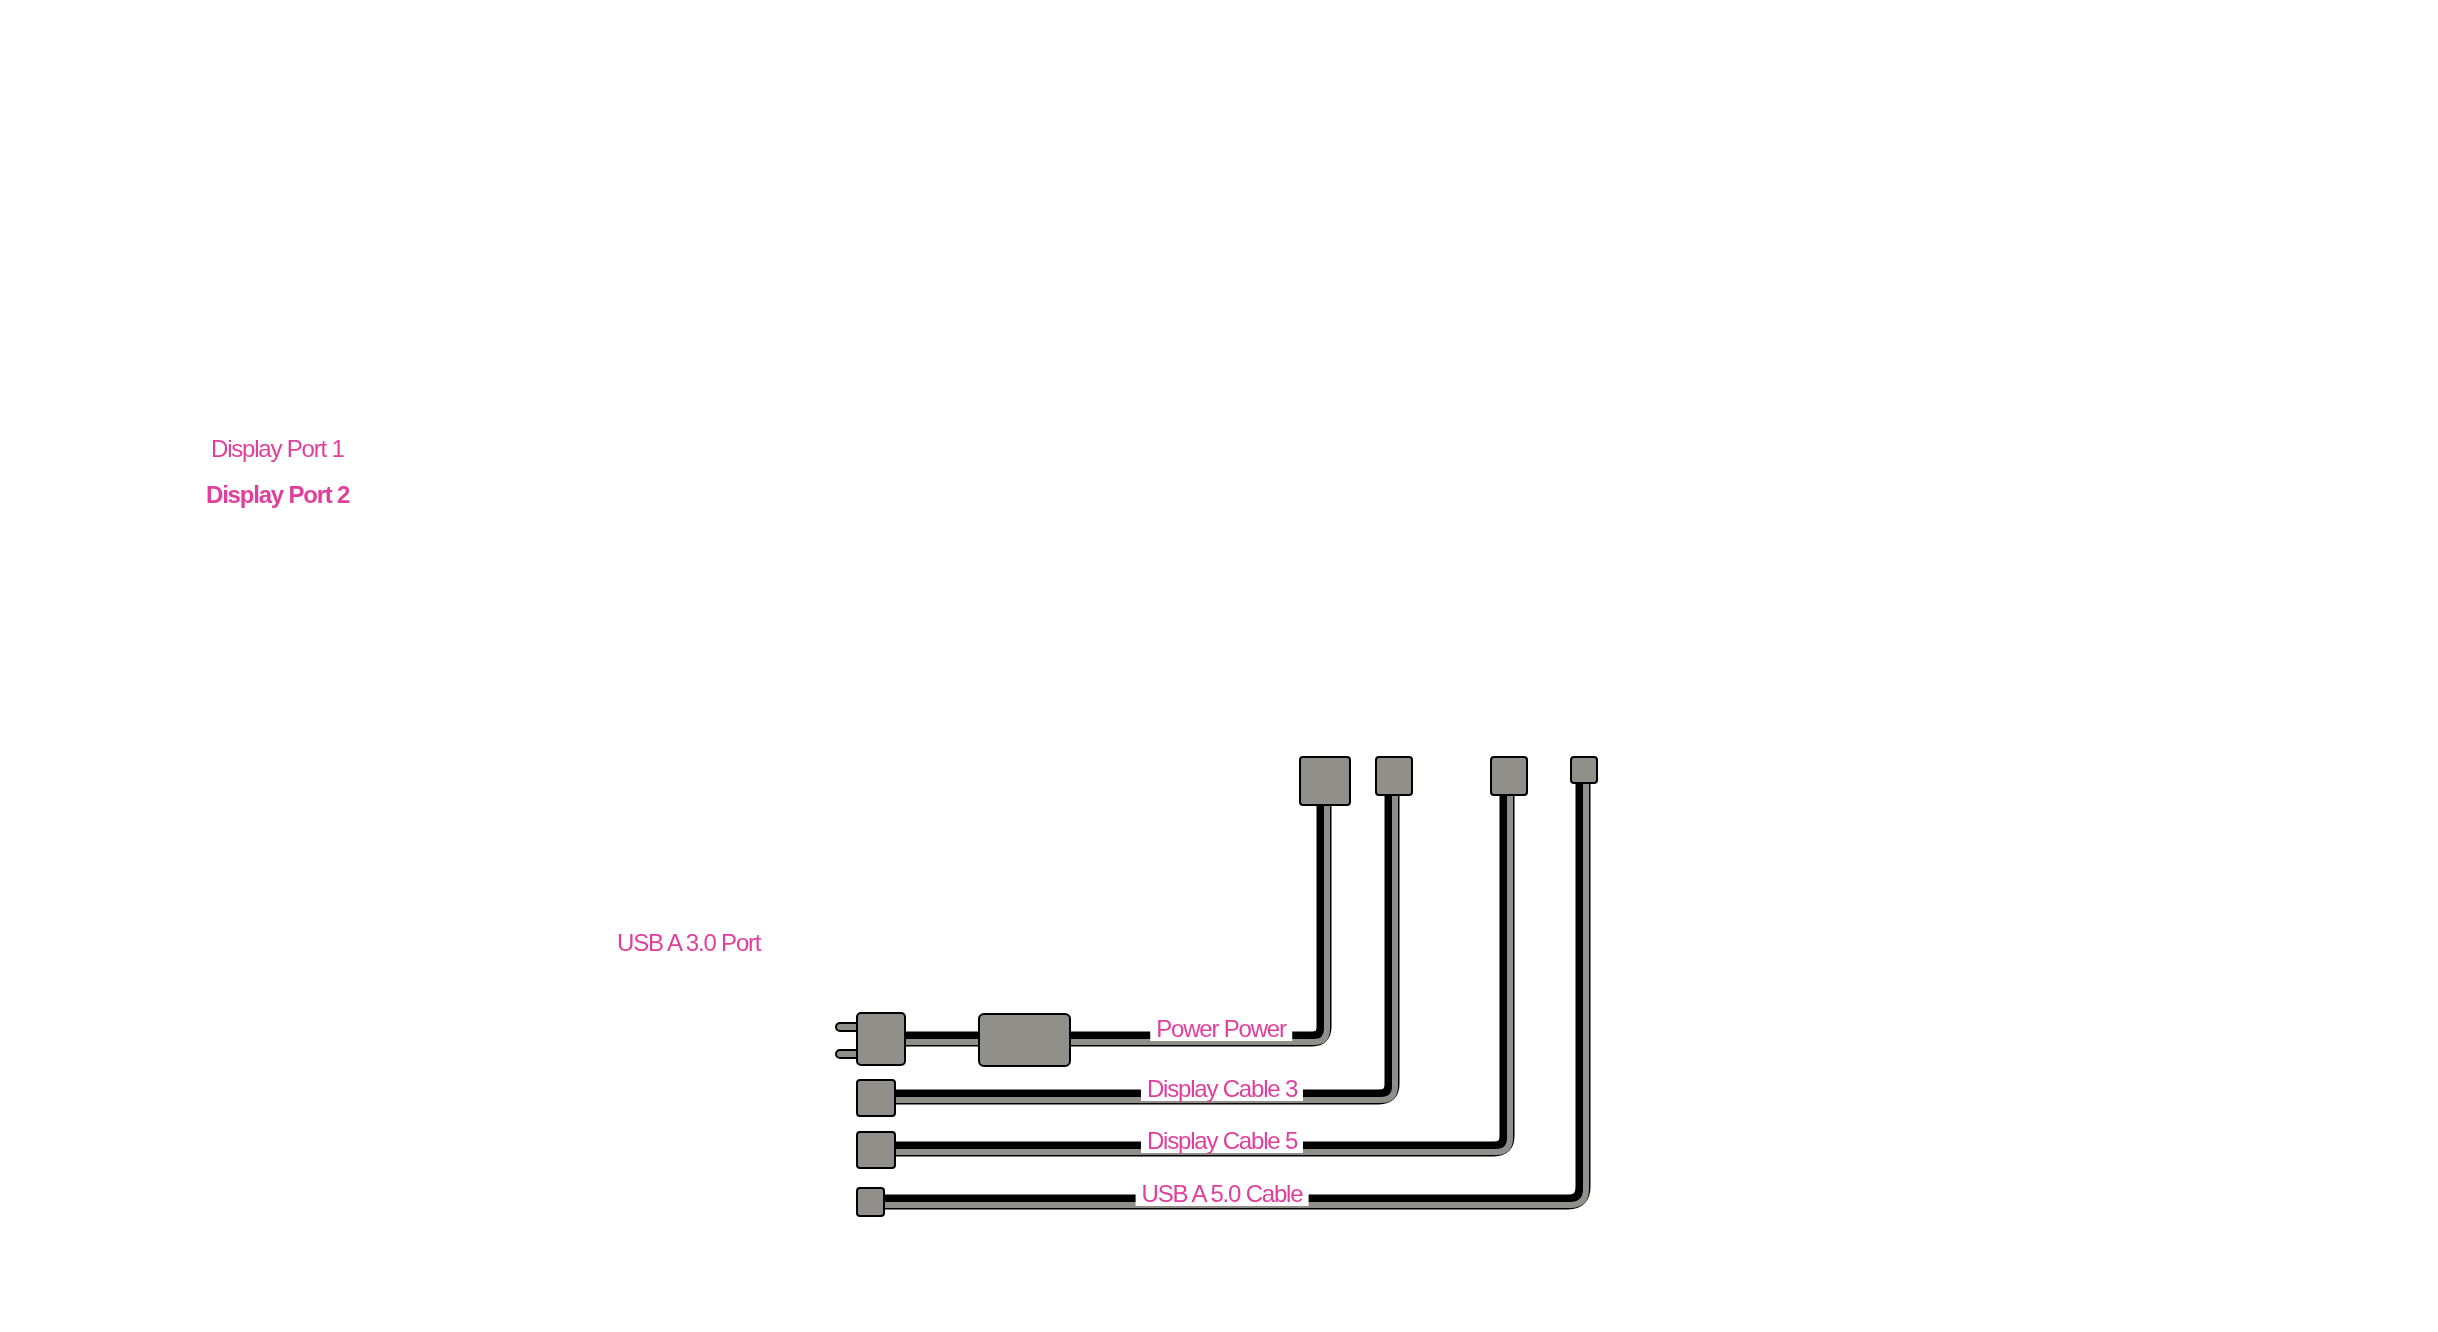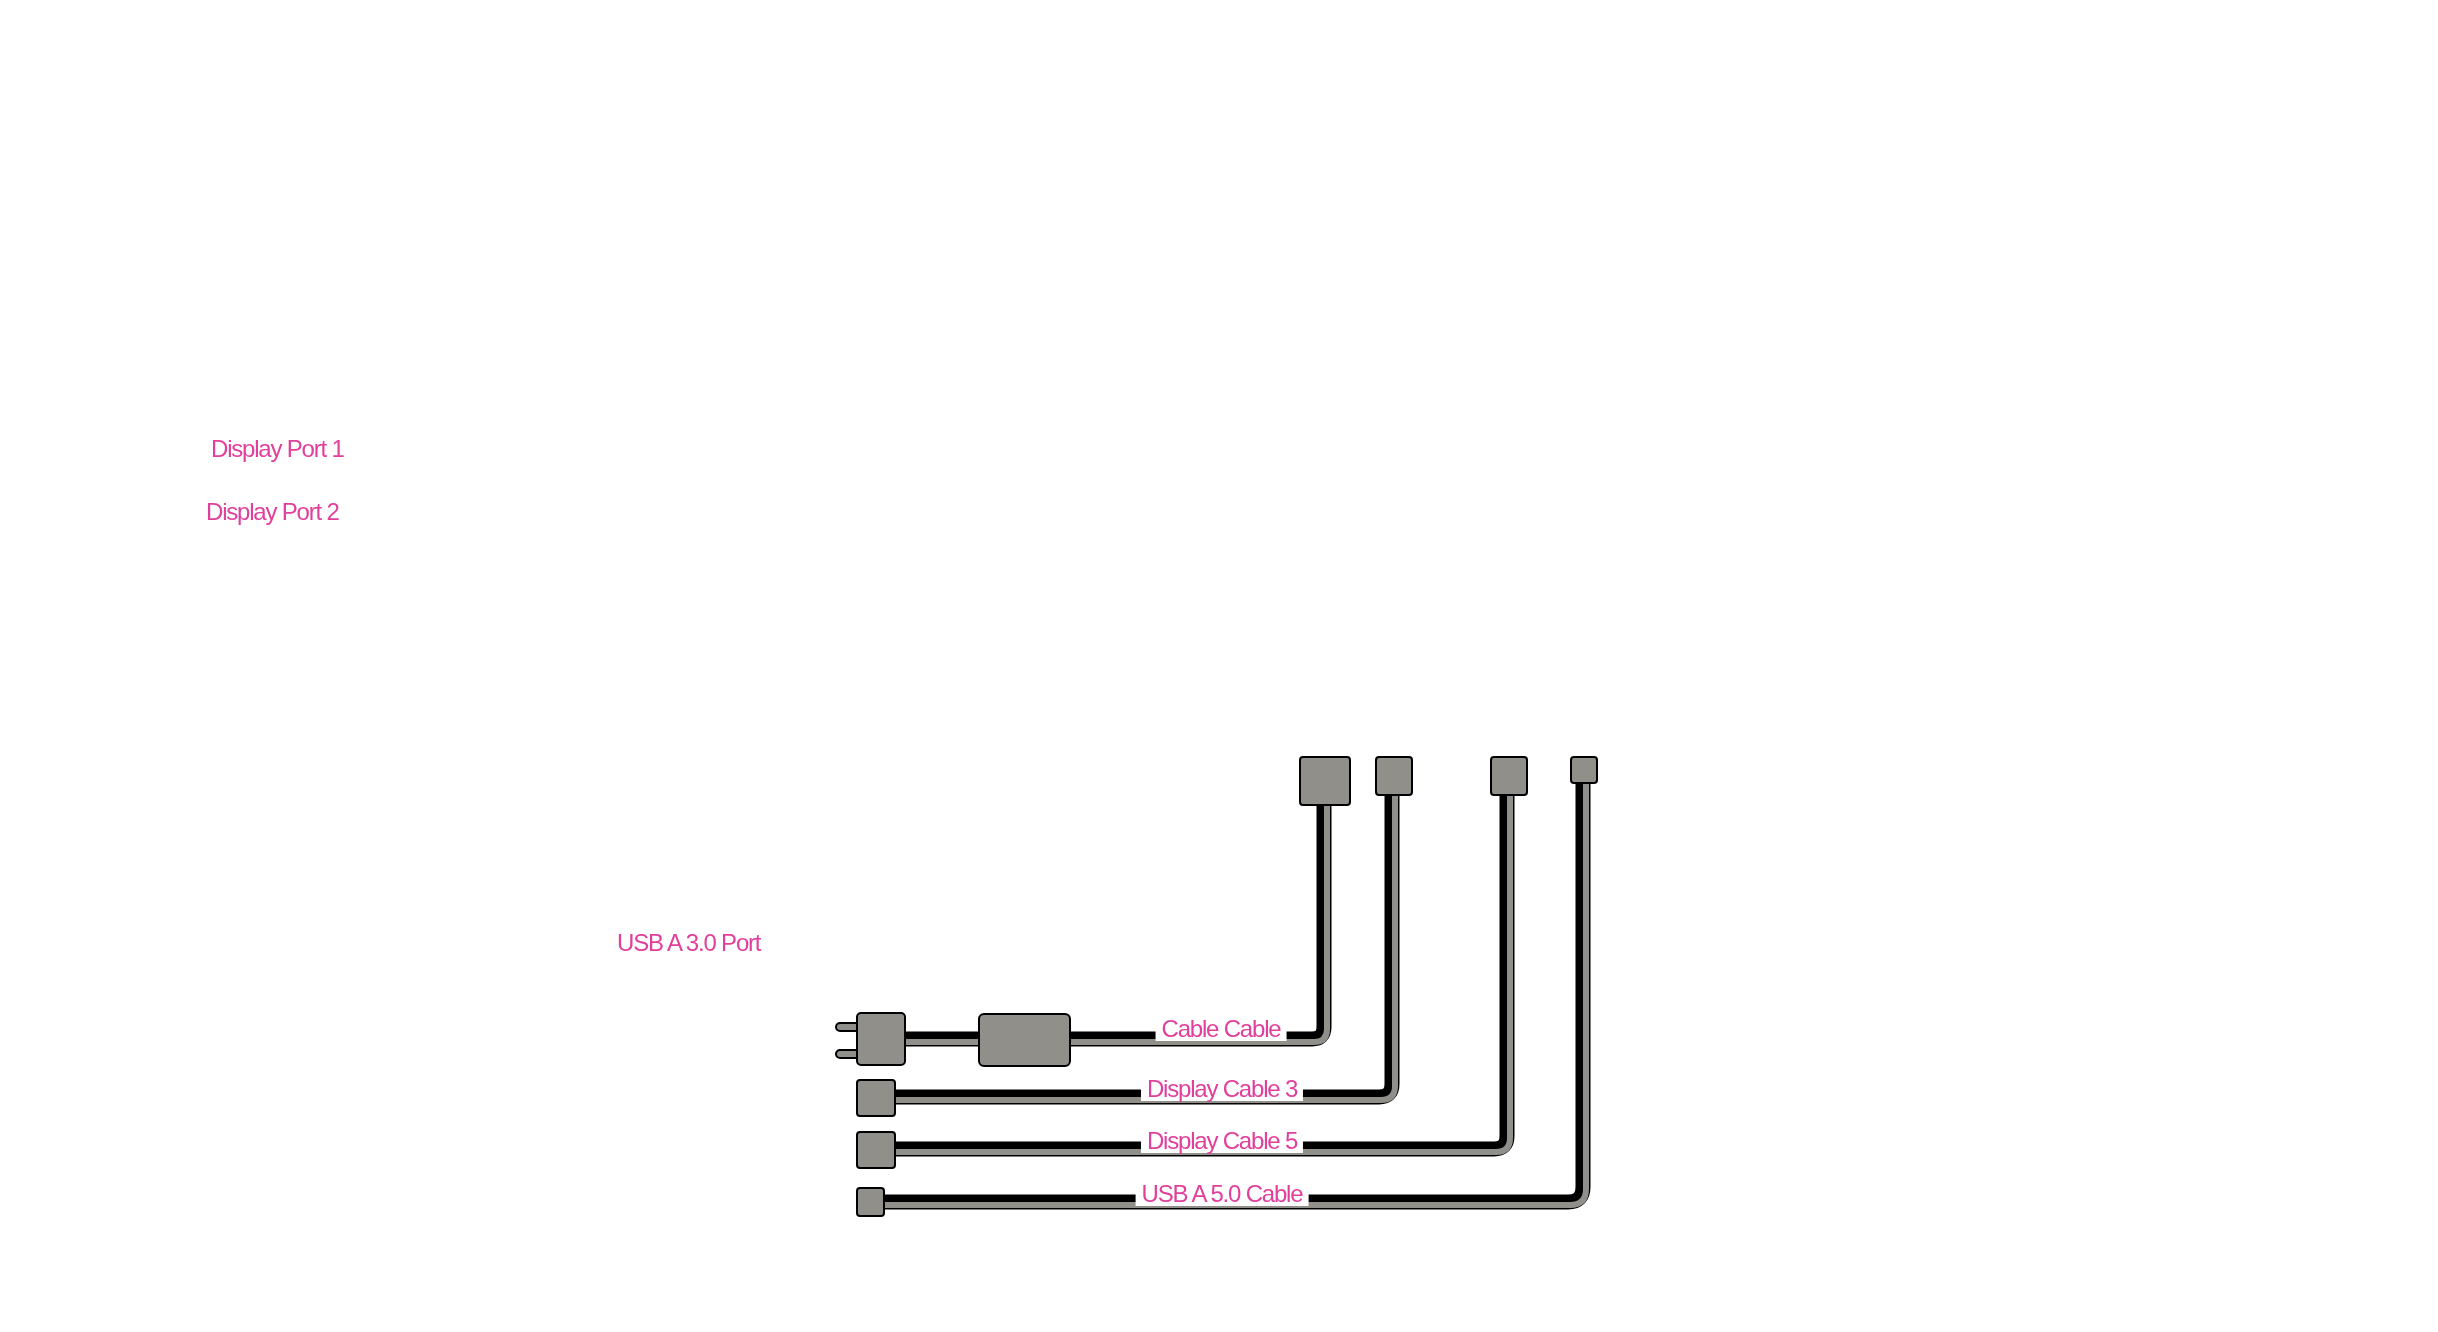--- a/index.html
+++ b/index.html
@@ -44,19 +44,19 @@
   <rect x="857" y="1132" width="38" height="36" rx="3" fill="#918f8a" stroke="#000" stroke-width="2"></rect>
   <rect x="857" y="1188" width="27" height="28" rx="3" fill="#918f8a" stroke="#000" stroke-width="2"></rect>
 
   <rect x="1300" y="757" width="50" height="48" rx="3" fill="#918f8a" stroke="#000" stroke-width="2"></rect>
   <rect x="1376" y="757" width="36" height="38" rx="3" fill="#918f8a" stroke="#000" stroke-width="2"></rect>
   <rect x="1491" y="757" width="36" height="38" rx="3" fill="#918f8a" stroke="#000" stroke-width="2"></rect>
   <rect x="1571" y="757" width="26" height="26" rx="3" fill="#918f8a" stroke="#000" stroke-width="2"></rect>
 </svg>
 
 <div class="label" style="left:211px; top:437px;text-align:center;">Display Port 1</div>
-<div class="label" style="left:206px; top:500px;">Display Port 2</div>
+<div class="label" style="left:206px; top:483px;font-weight:bold;">Display Port 2</div>
 <div class="label" style="left:617px; top:931px;">USB A 3.0 Port</div>
 
-<div class="cable-label" style="left:1221px; top:1017px;">Cable Cable</div>
+<div class="cable-label" style="left:1221px; top:1017px;">Power Power</div>
 <div class="cable-label" style="left:1222px; top:1077px;">Display Cable 3</div>
 <div class="cable-label" style="left:1222px; top:1129px;">Display Cable 5</div>
 <div class="cable-label" style="left:1222px; top:1182px;">USB A 5.0 Cable</div>
 
 </body></html>

